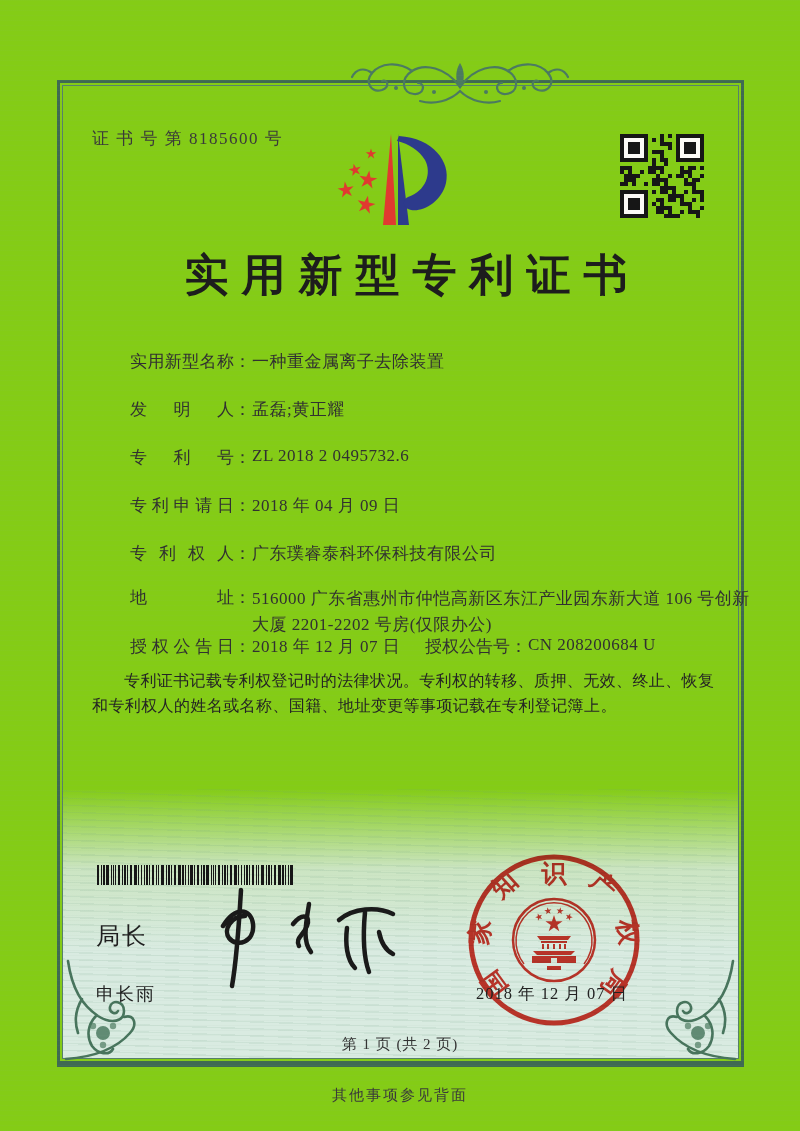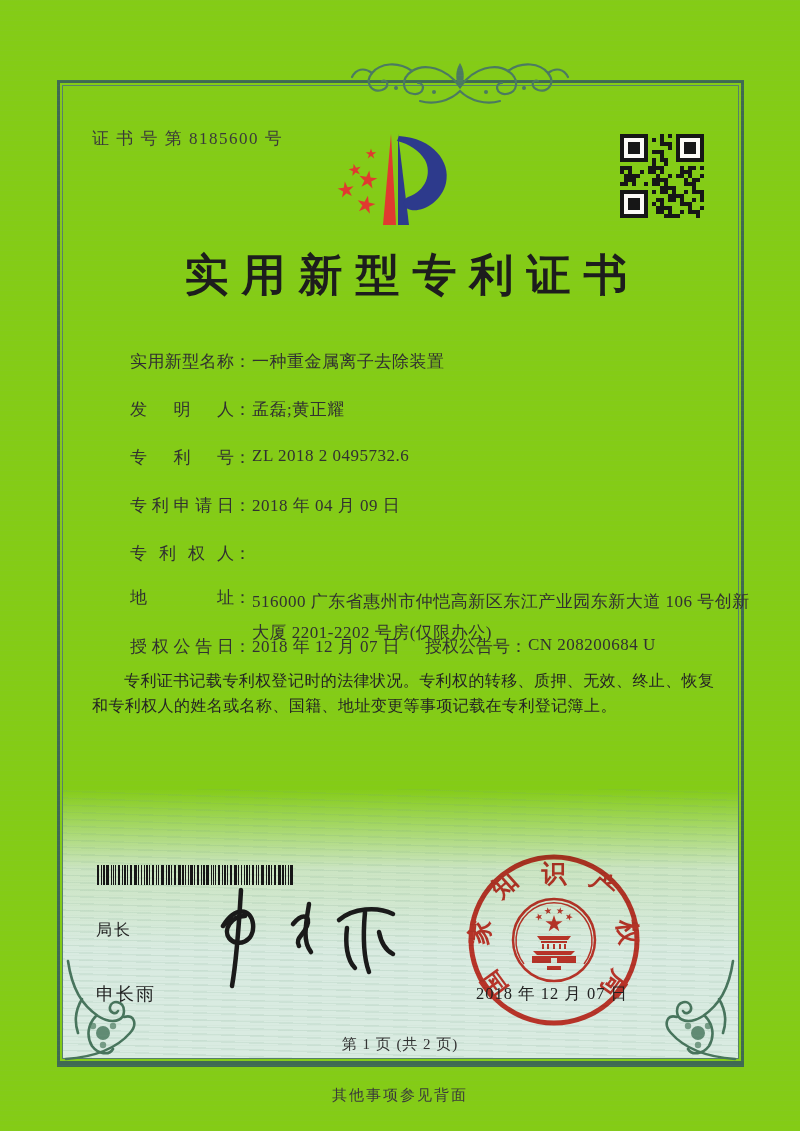--- a/index.html
+++ b/index.html
@@ -23,27 +23,27 @@
   .abs{position:absolute;z-index:2;}
   .cert-no{left:92px;top:127px;font-size:17px;letter-spacing:1.5px;color:#3a3a3a;}
   .title{left:0;right:0;top:246px;text-align:center;font-size:44px;font-weight:700;
          letter-spacing:13px;padding-left:25px;color:#1d1d1d;}
   .logo{left:333px;top:126px;}
   .qr{left:620px;top:134px;width:84px;height:84px;}
   .frow{left:93px;font-size:17px;display:flex;align-items:flex-start;color:#313131;white-space:nowrap;margin-left:37px;}
   .flabel{display:inline-block;width:104px;text-align:justify;text-align-last:justify;text-justify:inter-character;}
   .fcolon{display:inline-block;}
   .fvalue{margin-left:1px;letter-spacing:.5px;}
-  .fvalue-wrap{white-space:normal;width:512px;line-height:31px;}
+  .fvalue-wrap{white-space:normal;width:512px;line-height:26px;}
   .pair2{position:absolute;left:295px;top:0;display:flex;}
   .paras{left:92px;right:84px;top:668px;font-size:16px;line-height:25px;color:#242424;letter-spacing:.4px;}
   .paras p{margin:0;text-indent:2em;}
   .barcode{left:97px;top:865px;width:200px;height:20px;}
   .director-label{left:96px;top:920px;font-family:Liberation Mono, monospace;
-         font-size:16px;letter-spacing:2px;color:#1f1f1f;}
+         font-size:24px;letter-spacing:2px;color:#1f1f1f;}
   .director-name{left:96px;top:951px;font-family:"Liberation Sans","DejaVu Sans",sans-serif;
          font-size:18px;letter-spacing:2px;color:#1f1f1f;margin-top:31px;}
   .signature{left:205px;top:882px;}
   .seal{left:466px;top:852px;mix-blend-mode:multiply;opacity:.93;}
   .seal-date{left:462px;top:983px;width:180px;text-align:center;font-size:16.5px;color:#222;letter-spacing:1px;}
   .page-info{left:0;right:0;top:1035px;text-align:center;font-size:15px;color:#333;letter-spacing:1px;}
   .back-note{left:0;right:0;top:1086px;text-align:center;font-size:15px;color:#3a3a3a;letter-spacing:2px;}
 </style>
 </head>
 <body>
@@ -265,20 +265,21 @@
       <span class="fvalue">ZL 2018 2 0495732.6</span>
   </div>
   <div class="abs frow" style="top:494px">
     <span class="flabel">专利申请日</span>
       <span class="fcolon">：</span>
       <span class="fvalue">2018 年 04 月 09 日</span>
   </div>
   <div class="abs frow" style="top:542px">
     <span class="flabel">专利权人</span>
       <span class="fcolon">：</span>
+      <span class="fvalue">广东璞睿泰科环保科技有限公司</span>
   </div>
   <div class="abs frow" style="top:586px">
     <span class="flabel">地址</span>
       <span class="fcolon">：</span>
       <span class="fvalue fvalue-wrap">516000 广东省惠州市仲恺高新区东江产业园东新大道 106 号创新大厦 2201-2202 号房(仅限办公)</span>
   </div>
   <div class="abs frow" style="top:635px;width:650px">
     <span class="flabel">授权公告日</span>
       <span class="fcolon">：</span>
       <span class="fvalue">2018 年 12 月 07 日</span>

